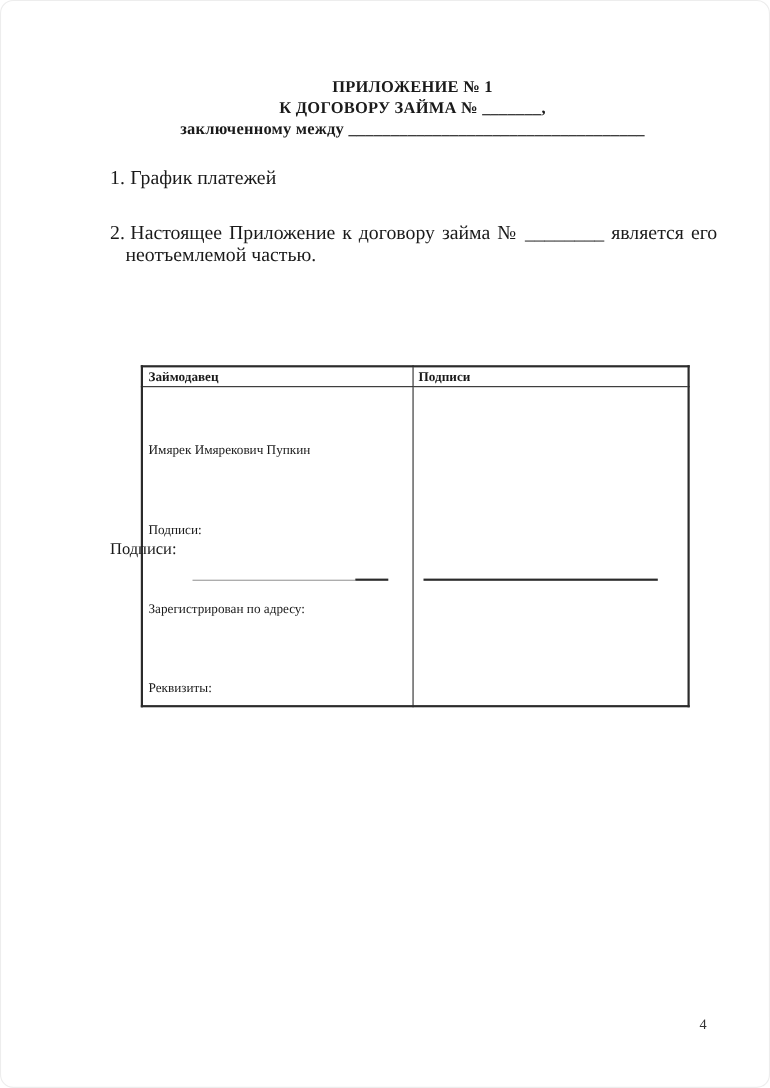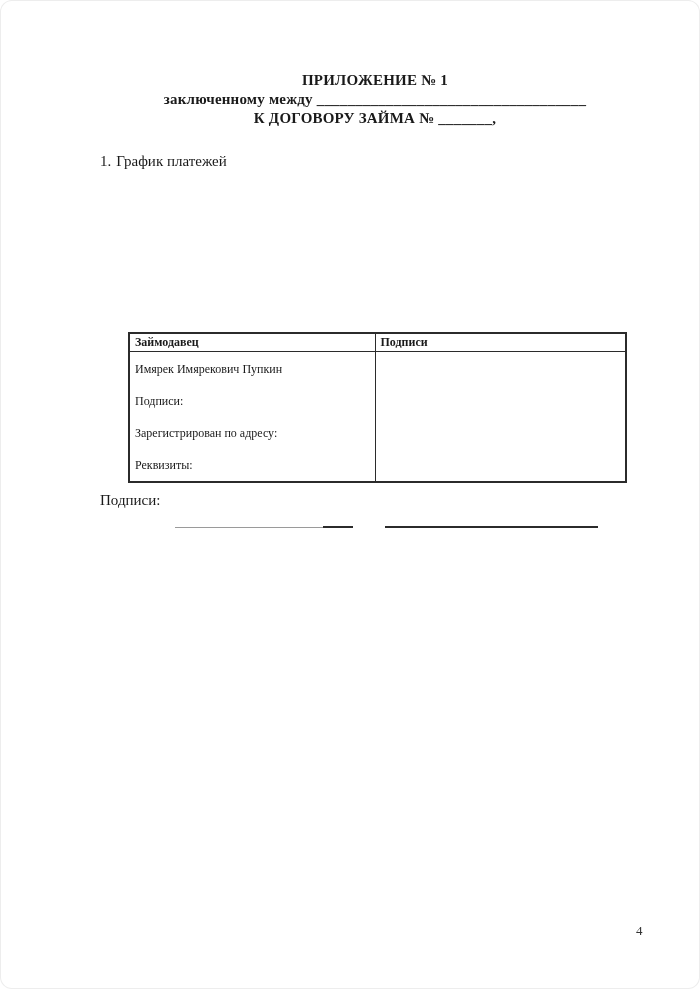--- a/index.html
+++ b/index.html
@@ -23,21 +23,21 @@
     text-align: center;
     font-weight: bold;
     font-size: 15px;
     line-height: 19px;
     letter-spacing: 0.2px;
   }
   .para {
     position: absolute;
     left: 100px;
     width: 552px;
-    font-size: 15px;
+    font-size: 18px;
     line-height: 20px;
     padding-left: 14px;
     text-indent: -14px;
   }
   .para.justified { text-align: justify; }
   .para .num { margin-right: 5px; }
   .item-1 { top: 151px; }
   .item-2 { top: 201px; }
   .item-3 { top: 254px; }
   .item-4 { top: 305px; }
@@ -54,21 +54,21 @@
     border: 1px solid #2b2b2b;
     font-size: 12px;
     text-align: left;
     vertical-align: top;
     padding: 0 4px 0 5px;
   }
   table.parties th { height: 18px; font-weight: bold; line-height: 17px; white-space: nowrap; overflow: hidden; }
   table.parties td { height: 117px; }
   .col-lender { width: 246px; }
   .col-borrower { width: 251px; }
-  .cell-line { line-height: 32px; height: 32px; white-space: nowrap; }
+  .cell-line { line-height: 32px; height: 32px; white-space: nowrap; margin-top: 40px; }
   .cell-pad { padding-top: 1px; }
   .signatures-label {
     position: absolute;
     left: 100px;
     top: 492px;
     font-size: 15px;
   }
   .sig-line { position: absolute; height: 0; }
   .sig-line-light { left: 175px; top: 527px; width: 148px; border-bottom: 1px solid #9a9a9a; }
   .sig-line-short { left: 323px; top: 526px; width: 30px; border-bottom: 2px solid #2b2b2b; }
@@ -81,28 +81,31 @@
     color: #333333;
   }
 </style>
 </head>
 <body>
 
 <div class="page">
 
   <div class="heading">
     <div>ПРИЛОЖЕНИЕ № 1</div>
+    <div>К ДОГОВОРУ ЗАЙМА № _______,</div>
     <div>заключенному между ___________________________________</div>
-    <div>К ДОГОВОРУ ЗАЙМА № _______,</div>
   </div>
 
   <p class="para item-1">
     <span class="num">1.</span><span>График платежей</span>
   </p>
 
+  <p class="para justified item-2">
+    <span class="num">2.</span><span>Настоящее Приложение к договору займа № ________ является его неотъемлемой частью.</span>
+  </p>
 
 
 
   <table class="parties">
     <colgroup>
       <col class="col-lender">
       <col class="col-borrower">
     </colgroup>
     <tbody>
         <tr>

